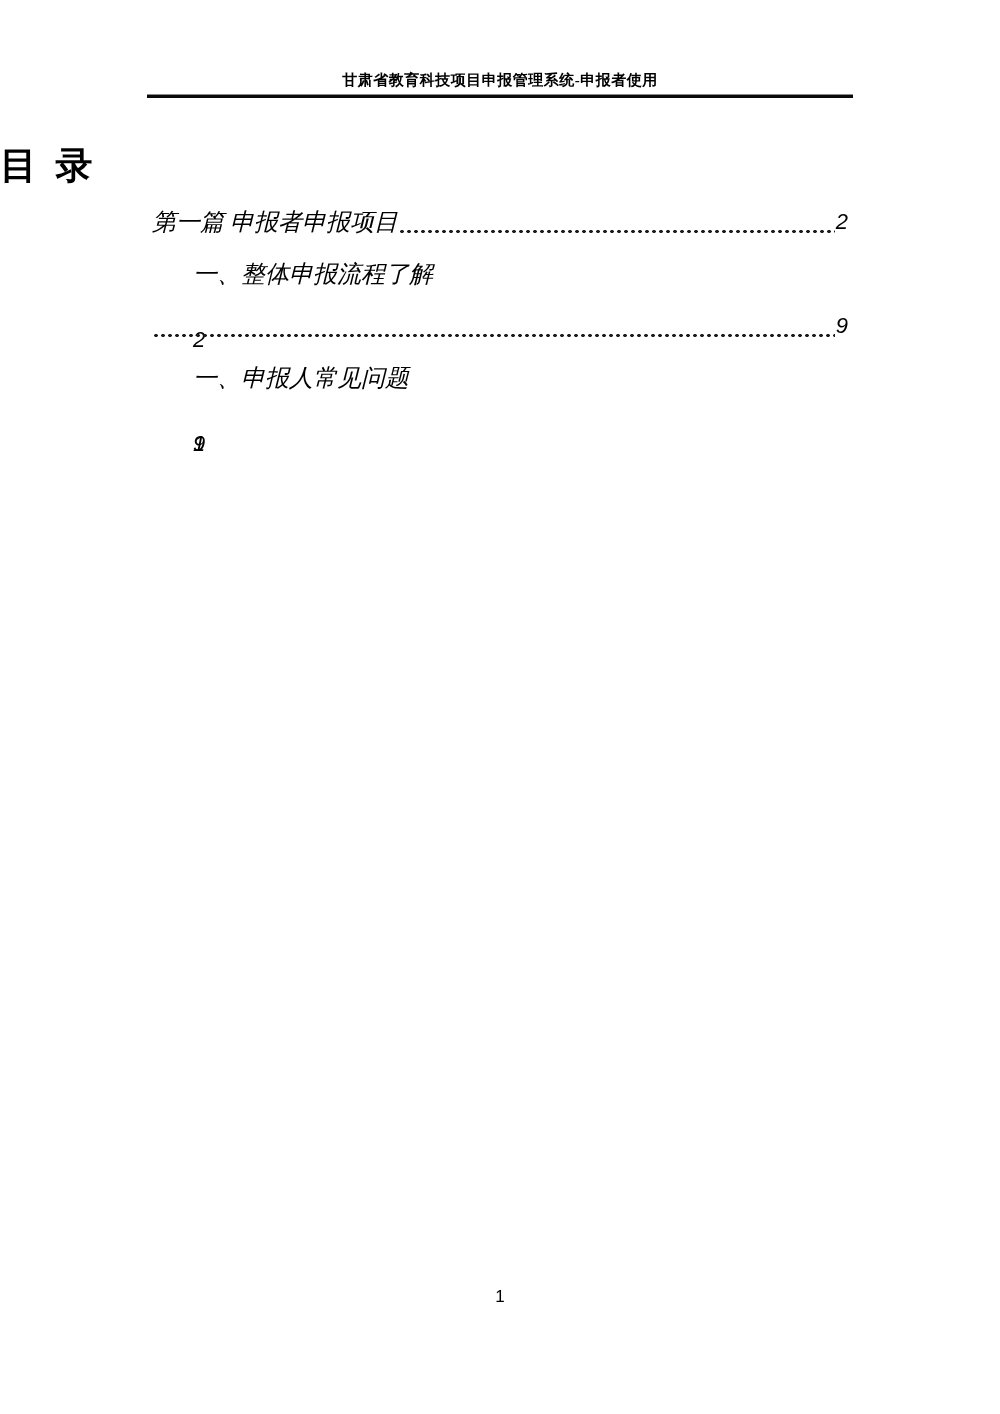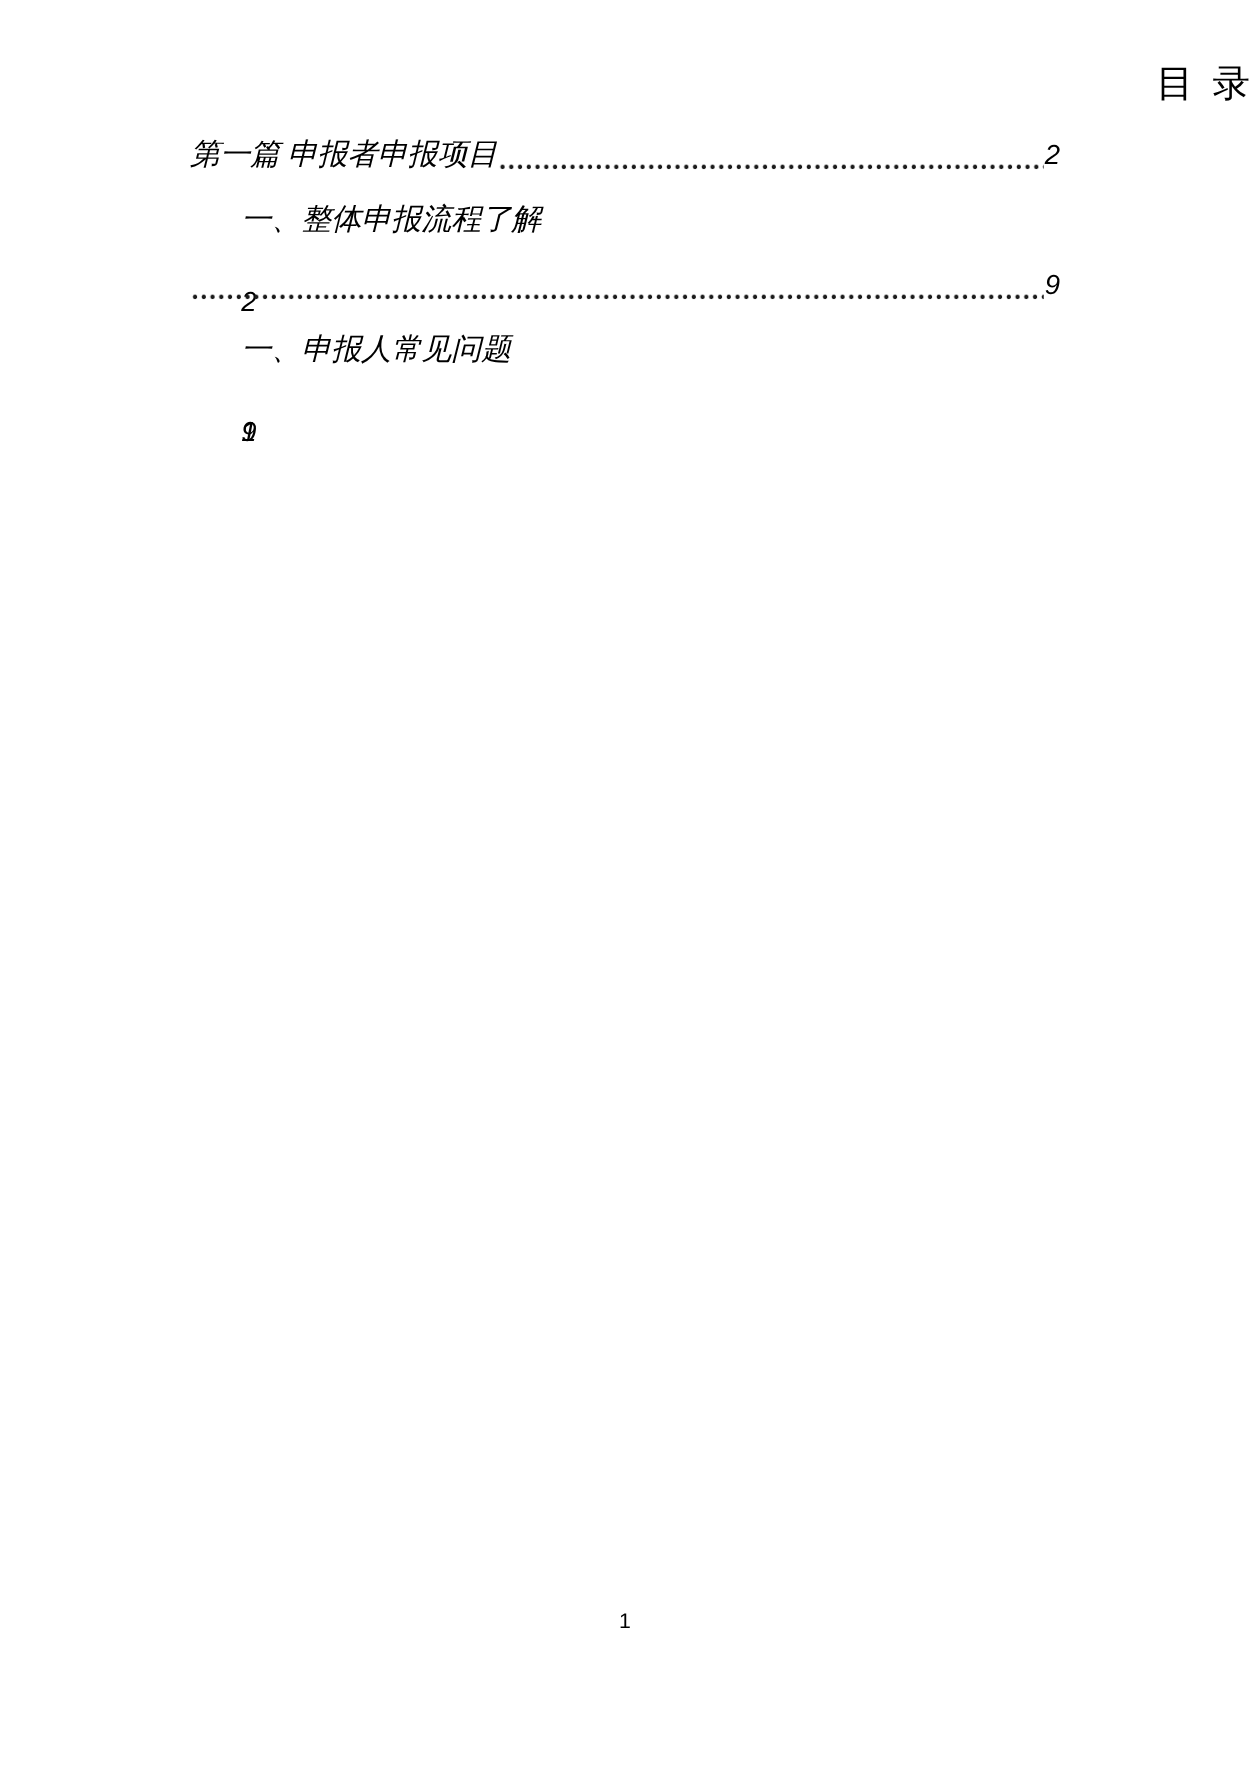--- a/index.html
+++ b/index.html
@@ -26,23 +26,23 @@
     width: 706px;
     margin: 5px auto 0 auto;
     height: 0;
     border-top: 1px solid #8a8a8a;
     border-bottom: 3px solid #0a0a0a;
   }
 
   
   .toc-title {
     margin: 50px 0 0 0;
-    text-align: right;
-    font-size: 30px;
-    font-weight: normal;
+    text-align: left;
+    font-size: 37px;
+    font-weight: bold;
     line-height: 35px;
     white-space: pre;
   }
 
   
   .toc {
     margin: 13px 152px 0 152px; 
     font-style: italic;
   }
   .toc-row {
@@ -78,20 +78,24 @@
     font-family: "Liberation Sans", "DejaVu Sans", sans-serif;
     font-size: 17px;
     line-height: 18px;
   }
 </style>
 </head>
 <body>
 
 <div class="page">
 
+  <div class="header">
+    <div class="header-text">甘肃省教育科技项目申报管理系统-申报者使用</div>
+    <div class="header-rule"></div>
+  </div>
 
   <div class="toc-title">目  录</div>
 
   <div class="toc" id="toc-list">
       <div class="toc-row level-1">
     <span class="toc-label">第一篇 申报者申报项目</span>
     <span class="toc-dots"></span>
     <span class="toc-page">2</span>
   </div>
       <div class="toc-row level-2">

